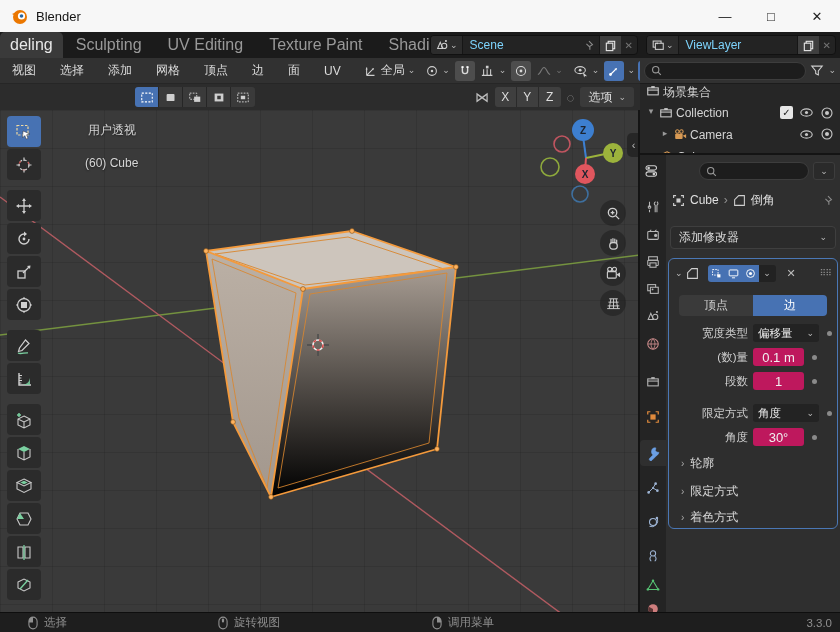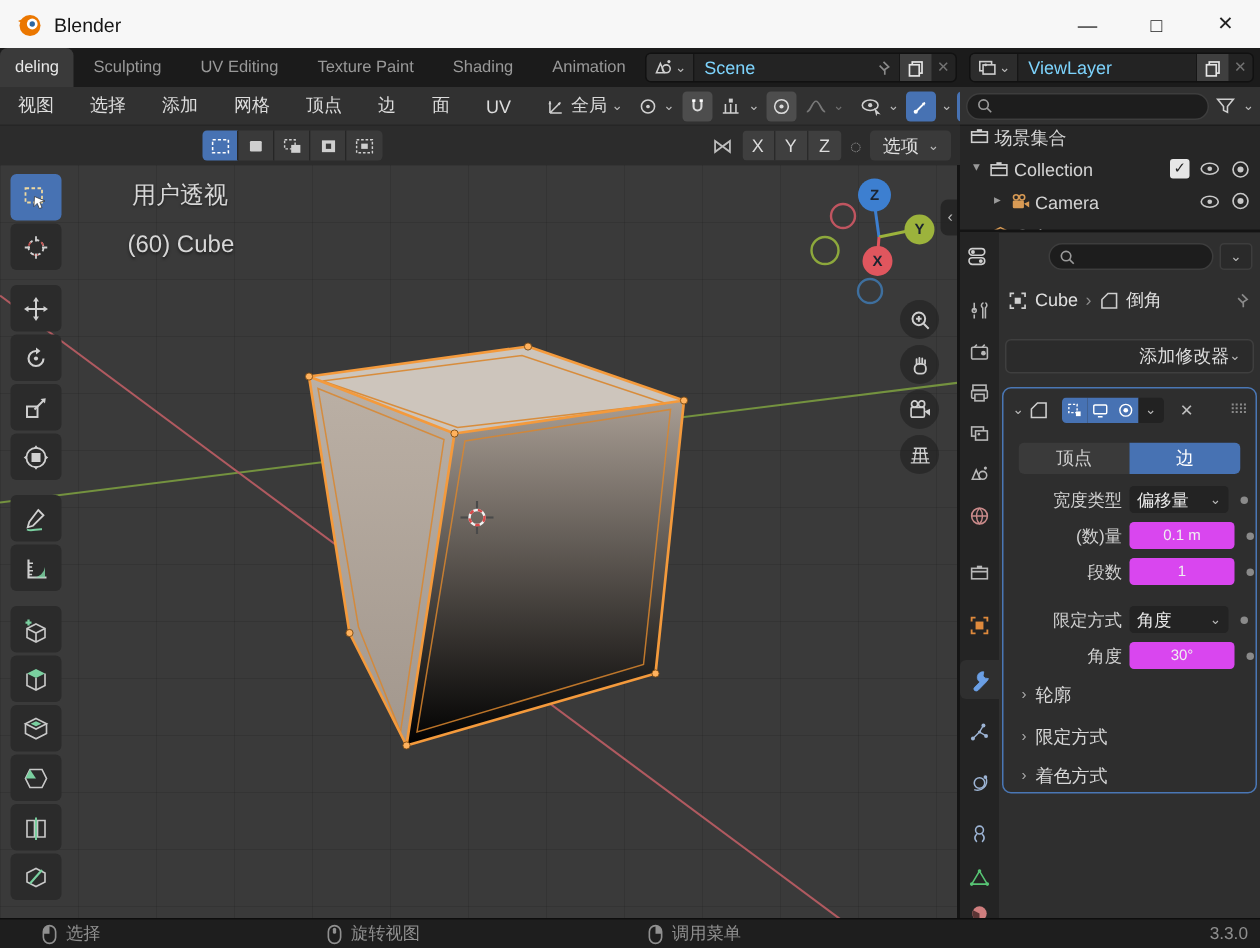--- a/index.html
+++ b/index.html
@@ -13,21 +13,21 @@
   .titlebar{left:0;top:0;width:840px;height:32px;background:#f7f7f7;color:#151515;
     display:flex;align-items:center;padding-left:10px}
   .titlebar .apptitle{font-size:13px;margin-left:8px}
   .wincontrols{position:absolute;right:0;top:0;height:32px;display:flex}
   .winbtn{width:46px;height:32px;display:flex;align-items:center;justify-content:center;
     font-size:13px;color:#222;cursor:default}
 
   
   .topbar{left:0;top:32px;width:840px;height:26px;background:#1b1b1b;display:flex;align-items:stretch}
   .wstabs{display:flex;align-items:stretch}
-  .wstab{padding:0 13px;display:flex;align-items:center;color:#999;font-size:11px;white-space:nowrap}
+  .wstab{padding:0 13px;display:flex;align-items:center;color:#999;font-size:16px;white-space:nowrap}
   .wstab.active{background:#3a3a3a;color:#e8e8e8;border-radius:5px 5px 0 0;padding:0 10px}
   .idblock{display:flex;align-items:center;background:#232323;border:1px solid #111;
     border-radius:4px;height:20px;margin-top:3px;overflow:hidden}
   .idblock .seg{display:flex;align-items:center;height:100%;padding:0 4px}
   .idblock .iconbtn{background:#2c2c2c;border-right:1px solid #161616;gap:1px}
   .idblock .namefld{flex:1;color:#7dd3fc;padding:0 7px;white-space:nowrap}
   .chev{font-size:9px;color:#bbb;line-height:1}
   .dim{opacity:.45}
 
   
@@ -49,21 +49,21 @@
   .axisbtn{width:22px;height:20px;background:#3f3f3f;border-right:1px solid #2a2a2a;
     display:flex;align-items:center;justify-content:center;color:#ddd}
   .optbtn{height:20px;background:#3a3a3a;border-radius:3px;display:flex;align-items:center;
     gap:6px;padding:0 8px;color:#ddd}
 
   
   .viewport{left:0;top:110px;width:640px;height:502px;background-color:#3a3a3a;overflow:hidden;
     background-image:linear-gradient(rgba(0,0,0,.10) 1px,transparent 1px),
       linear-gradient(90deg,rgba(0,0,0,.10) 1px,transparent 1px);
     background-size:52px 38px;border-right:2px solid #141414}
-  .vplabel{color:#d6d6d6;font-size:16px;line-height:21px;text-shadow:0 1px 2px rgba(0,0,0,.5)}
+  .vplabel{color:#d6d6d6;font-size:12px;line-height:21px;text-shadow:0 1px 2px rgba(0,0,0,.5)}
   .toolcol{left:7px;top:6px;width:36px;display:flex;flex-direction:column}
   .toolbtn{width:34px;height:31px;margin-bottom:2px;background:#2b2b2b;border-radius:4px;
     display:flex;align-items:center;justify-content:center}
   .toolbtn.active{background:#4772b3}
   .toolgap{height:8px}
   .navball{position:absolute;border-radius:50%;display:flex;align-items:center;justify-content:center;
     font-size:10px;font-weight:bold;color:#1c2430}
   .vpcirclebtn{position:absolute;width:26px;height:26px;border-radius:50%;
     background:rgba(30,30,30,.55);display:flex;align-items:center;justify-content:center}
   .collapsetab{position:absolute;width:13px;height:24px;border-radius:5px 0 0 5px;
@@ -84,34 +84,34 @@
   .properties{left:640px;top:155px;width:200px;height:457px;background:#2f2f2f;overflow:hidden}
   .ptabcol{position:absolute;left:0;top:0;width:26px;height:457px;background:#242424}
   .ptab{position:absolute;left:0;width:26px;height:26px;display:flex;align-items:center;justify-content:center}
   .ptab.active{background:#2f2f2f;border-radius:4px 0 0 4px}
   .propshdr{position:absolute;left:26px;top:0;width:174px;height:32px;display:flex;
     align-items:center;padding:0 5px;gap:4px}
   .breadcrumb{position:absolute;left:26px;top:33px;width:174px;height:24px;display:flex;
     align-items:center;gap:5px;padding:0 6px;color:#e0e0e0}
   .addmod{position:absolute;left:30px;top:71px;width:166px;height:23px;background:#2b2b2b;
     border:1px solid #3f3f3f;border-radius:4px;display:flex;align-items:center;
-    justify-content:flex-end;padding:0 8px;color:#ddd}
+    justify-content:space-between;padding:0 8px;color:#ddd}
   .modpanel{position:absolute;left:28px;top:103px;width:170px;height:271px;background:#2e2e2e;
     border:1.5px solid #4a77b5;border-radius:6px}
   .modhdr{height:28px;display:flex;align-items:center;gap:3px;padding:0 6px}
   .togglegrp{display:flex;border-radius:3px;overflow:hidden}
   .tgl{width:17px;height:17px;display:flex;align-items:center;justify-content:center;background:#4772b3}
   .tgl.dark{background:#222}
   .modtabs{display:flex;margin:8px 10px 0 10px;border-radius:4px;overflow:hidden;height:21px}
   .modtab{flex:1;display:flex;align-items:center;justify-content:center;background:#3a3a3a;color:#cfcfcf}
   .modtab.active{background:#4772b3;color:#fff}
   .modrow{position:absolute;left:0;width:170px;height:20px;display:flex;align-items:center}
   .mlabel{width:84px;text-align:right;color:#cfcfcf;padding-right:5px;white-space:nowrap;font-size:11.5px}
-  .mfield{width:70px;height:18px;background:#d946ef;border-radius:3px;display:flex;
-    align-items:center;justify-content:center;color:#f0f0f0;font-size:10px}
+  .mfield{width:51px;height:18px;background:#be185d;border-radius:3px;display:flex;
+    align-items:center;justify-content:center;color:#f0f0f0;font-size:13px}
   .mdrop{width:66px;height:18px;background:#232323;border-radius:3px;display:flex;
     align-items:center;justify-content:space-between;padding:0 5px;color:#e8e8e8;font-size:11.5px}
   .adot{width:5px;height:5px;border-radius:50%;background:#8a8a8a;margin-left:8px}
   .msection{position:absolute;left:12px;display:flex;align-items:center;gap:6px;color:#d8d8d8}
   .msection .chev{font-size:10px;color:#aaa}
 
   
   .statusbar{left:0;top:612px;width:840px;height:20px;background:#1e1e1e;border-top:1px solid #0e0e0e;
     display:flex;align-items:center;color:#8f8f8f;font-size:11.5px}
   .sbgroup{position:absolute;display:flex;align-items:center;gap:6px}

